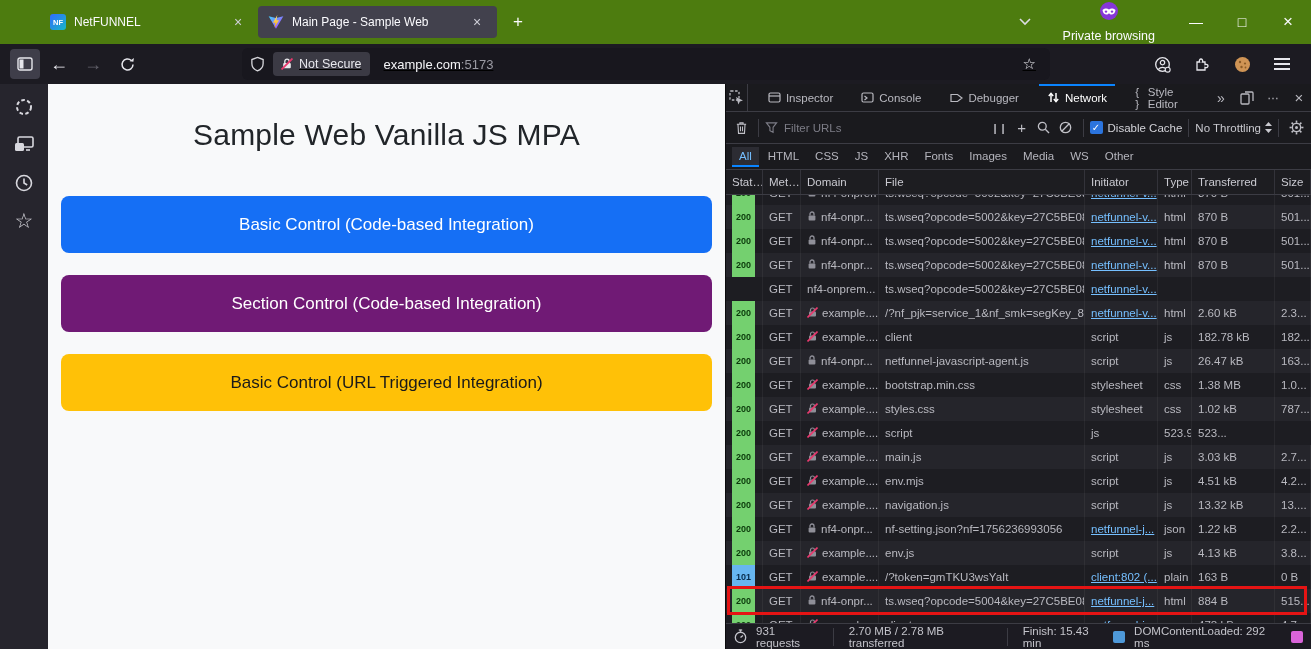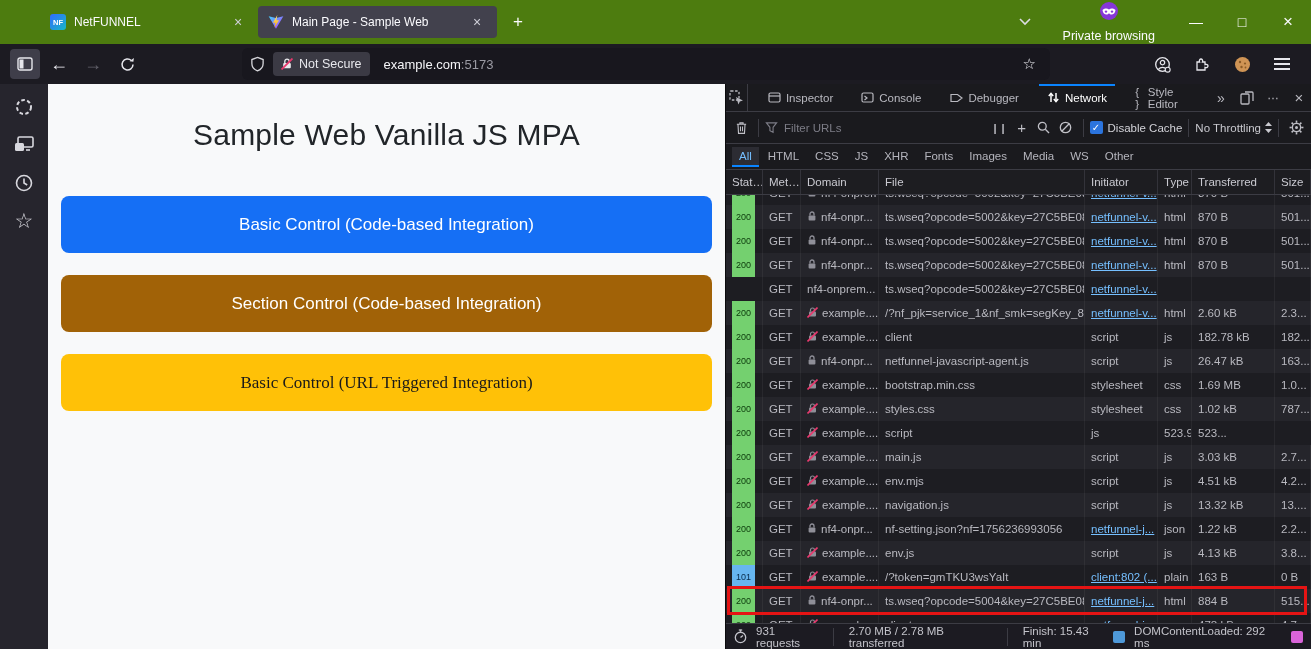--- a/index.html
+++ b/index.html
@@ -24,21 +24,21 @@
   .private-badge { display:flex; align-items:center; gap:8px; color:#fbfbfe; font-size:12.5px; margin-right:18px;flex-direction:column; }
   .winctl { width:46px; height:44px; display:flex; align-items:center; justify-content:center; color:#fbfbfe; font-size:14px; }
 
   
   .navbar { height:40px; background:#1c1b22; display:flex; align-items:center; flex:none; padding:0 10px; }
   .navbtn { width:30px; height:30px; display:flex; align-items:center; justify-content:center; color:#e6e6ec;
             font-size:18px; border-radius:4px; margin-right:4px; }
   .navbtn.panel { background:#3f3e4a; }
   .navbtn.disabled { color:#63626b; }
   .urlbar { width:808px; height:32px; background:#18171e; border-radius:6px; margin-left:96px;
-            display:flex; align-items:center; padding:0 8px; }
+            display:flex; align-items:center; padding:0 8px;text-decoration:underline; }
   .chip { background:#3b3a44; border-radius:4px; height:24px; display:flex; align-items:center; gap:6px;
           padding:0 8px; margin:0 8px; color:#e7e7ec; font-size:12.5px; }
   .urltext { font-size:13px; color:#f5f5f8; margin-left:6px; flex:1; }
   .urltext .port { color:#9b9ba4; }
   .star { color:#e6e6ec; font-size:15px; padding:0 6px; }
   .nav-right { margin-left:auto; display:flex; align-items:center; gap:6px; }
   .burger { width:16px; height:12px; border-top:2px solid #e6e6ec; border-bottom:2px solid #e6e6ec; position:relative; }
   .burger::after { content:""; position:absolute; left:0; right:0; top:3px; height:2px; background:#e6e6ec; }
 
   
@@ -84,21 +84,21 @@
   .dt-headers { height:25px; background:#1d1d21; border-bottom:1px solid #3c3c44; flex:none; color:#cacad1; }
   .hcell { display:flex; align-items:center; padding-left:6px; border-right:1px solid #33333a;
            overflow:hidden; white-space:nowrap; }
 
   .dt-rows { height:428px; overflow:hidden; flex:none; position:relative; }
   .nrow { height:24px; background:#1d1d22; }
   .nrow.alt { background:#25252b; }
   .nrow:first-child { margin-top:-14px; }
   .nrow > div { display:flex; align-items:center; gap:4px; padding-left:6px; overflow:hidden;
                 white-space:nowrap; border-right:1px solid rgba(255,255,255,.05); height:100%; }
-  .badge { font-size:9px; font-weight:normal; padding:15px 4px; border-radius:4px; background:#74d06f; color:#0b3a0b; }
+  .badge { font-size:9px; font-weight:bold; padding:15px 4px; border-radius:4px; background:#74d06f; color:#0b3a0b; }
   .badge.blue { background:#67b6f0; color:#082b4a; }
   .link { color:#75bfff; text-decoration:underline; }
   .nrow.hl { position:relative; }
   .nrow.hl::after { content:""; position:absolute; left:1px; right:4px; top:-3px; bottom:-2px;
                     border:3px solid #e51414; pointer-events:none; z-index:4; }
 
   .dt-status { height:26px; border-top:1px solid #3c3c44; display:flex; align-items:center; gap:9px;
                padding:0 8px; color:#c3c3ca; flex:none; background:#1c1b22; }
   .swatch { width:12px; height:12px; border-radius:2px; flex:none; }
   .status-spacer { flex:1; }
@@ -236,22 +236,22 @@
             <polyline points="10,5.5 10,10 13.2,12" fill="none" stroke="#d8d8de" stroke-width="1.6"></polyline>
           </svg>
       </span>
       <span class="sicon glyph" style="font-size:21px">☆</span>
     </aside>
 
     <main class="page">
       <h1>Sample Web Vanilla JS MPA</h1>
       <div class="btn-col">
         <button class="pbtn" style="background: rgb(21, 111, 245); color: rgb(255, 255, 255);">Basic Control (Code-based Integration)</button>
-        <button class="pbtn" style="background: #a16207; color: rgb(255, 255, 255);">Section Control (Code-based Integration)</button>
-        <button class="pbtn" style="background: rgb(255, 193, 7); color: rgb(26, 26, 26); font-family: Liberation Serif, serif;">Basic Control (URL Triggered Integration)</button>
+        <button class="pbtn" style="background: #701a75; color: rgb(255, 255, 255);">Section Control (Code-based Integration)</button>
+        <button class="pbtn" style="background: rgb(255, 193, 7); color: rgb(26, 26, 26);">Basic Control (URL Triggered Integration)</button>
       </div>
     </main>
 
     <section class="devtools">
 
       <div class="dt-tabs">
         <div class="dt-pick">
           <svg width="15" height="15" viewBox="0 0 15 15">
               <rect x="1" y="1" width="9" height="9" rx="1" fill="none" stroke="currentColor" stroke-width="1.3" stroke-dasharray="2.5 1.6"></rect>
               <polygon points="7,7 14,10.5 10.8,11.5 9.5,14.5" fill="currentColor"></polygon>
@@ -556,21 +556,21 @@
                   <rect x="2" y="4.5" width="7" height="5" rx="1" fill="#8f8f98"></rect>
                   <line x1="0.5" y1="10.5" x2="10.5" y2="0.5" stroke="#e8386d" stroke-width="1.6"></line>
                 </svg></span>
               <span>example....</span>
             </div>
             <div>bootstrap.min.css</div>
             <div>
               <span>stylesheet</span>
             </div>
             <div>css</div>
-            <div>1.69 MB</div>
+            <div>1.38 MB</div>
             <div>1.0...</div>
           </div>
           <div class="nrow ngrid alt">
             <div>
               <span class="badge">200</span>
             </div>
             <div>GET</div>
             <div>
               <span style="flex: 0 0 auto;"><svg width="11" height="11" viewBox="0 0 11 11">
                   <path d="M3.5 4.5V3a2 2 0 0 1 4 0v1.5" fill="none" stroke="#8f8f98" stroke-width="1.2"></path>

